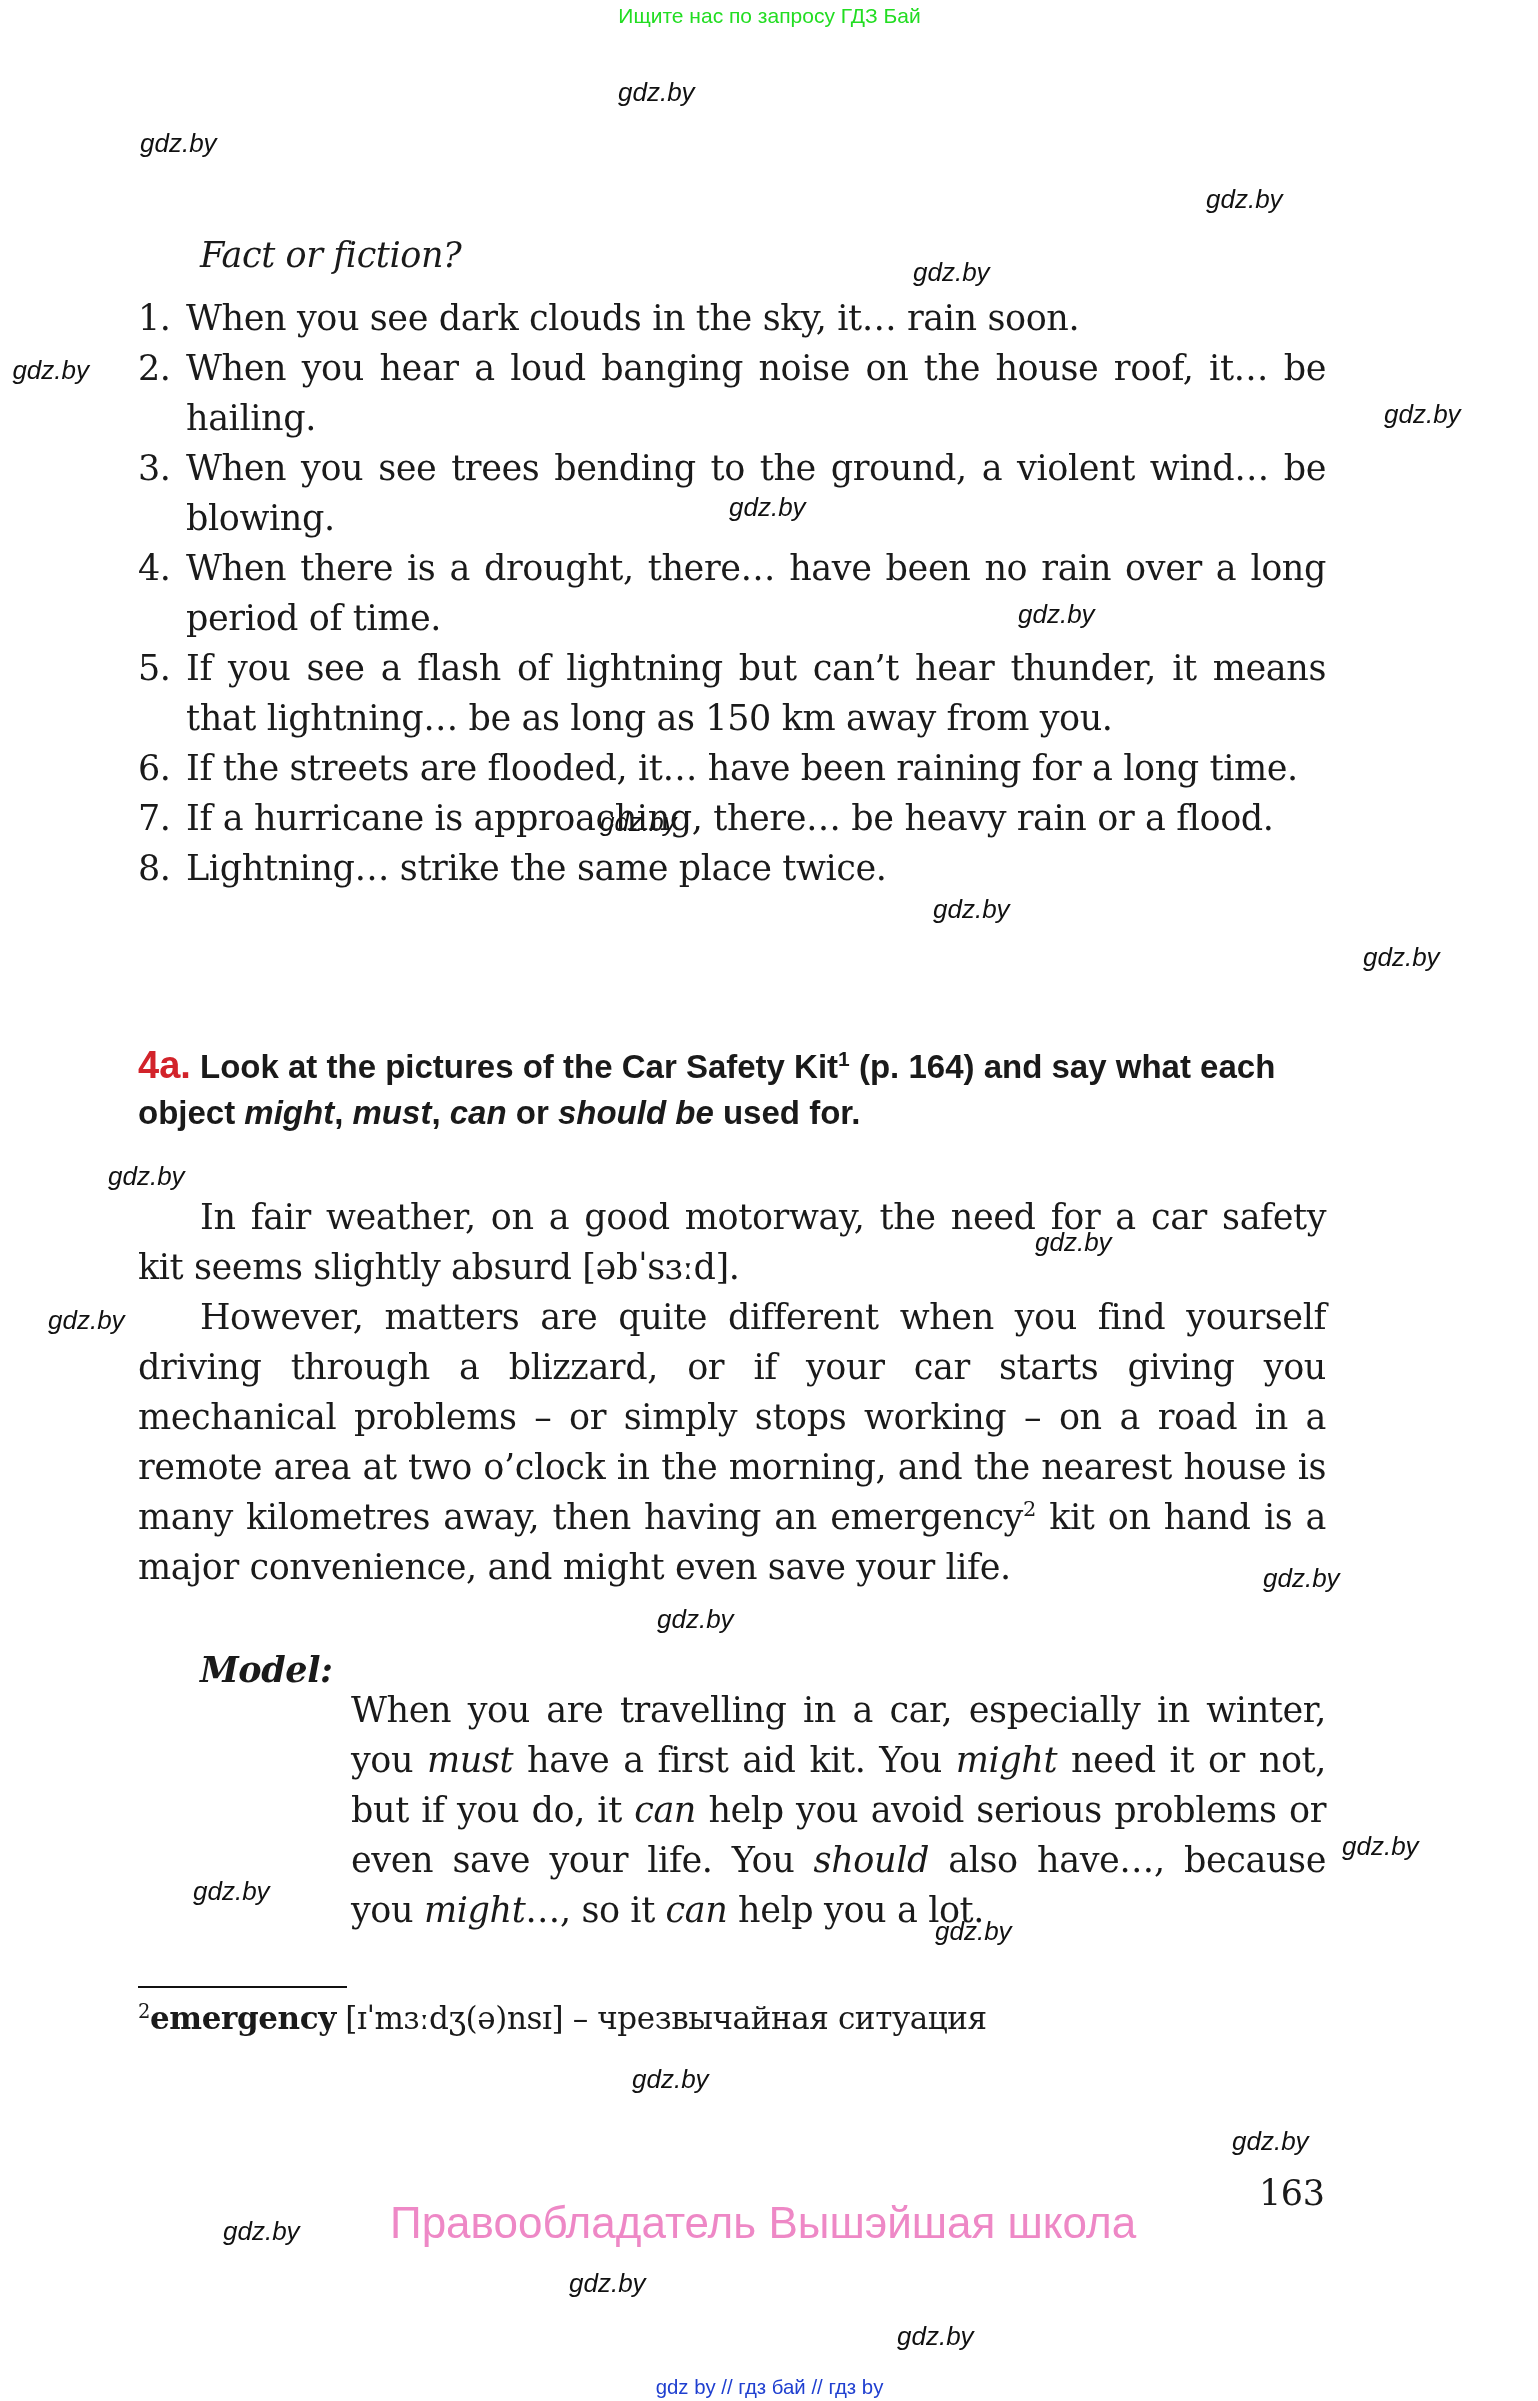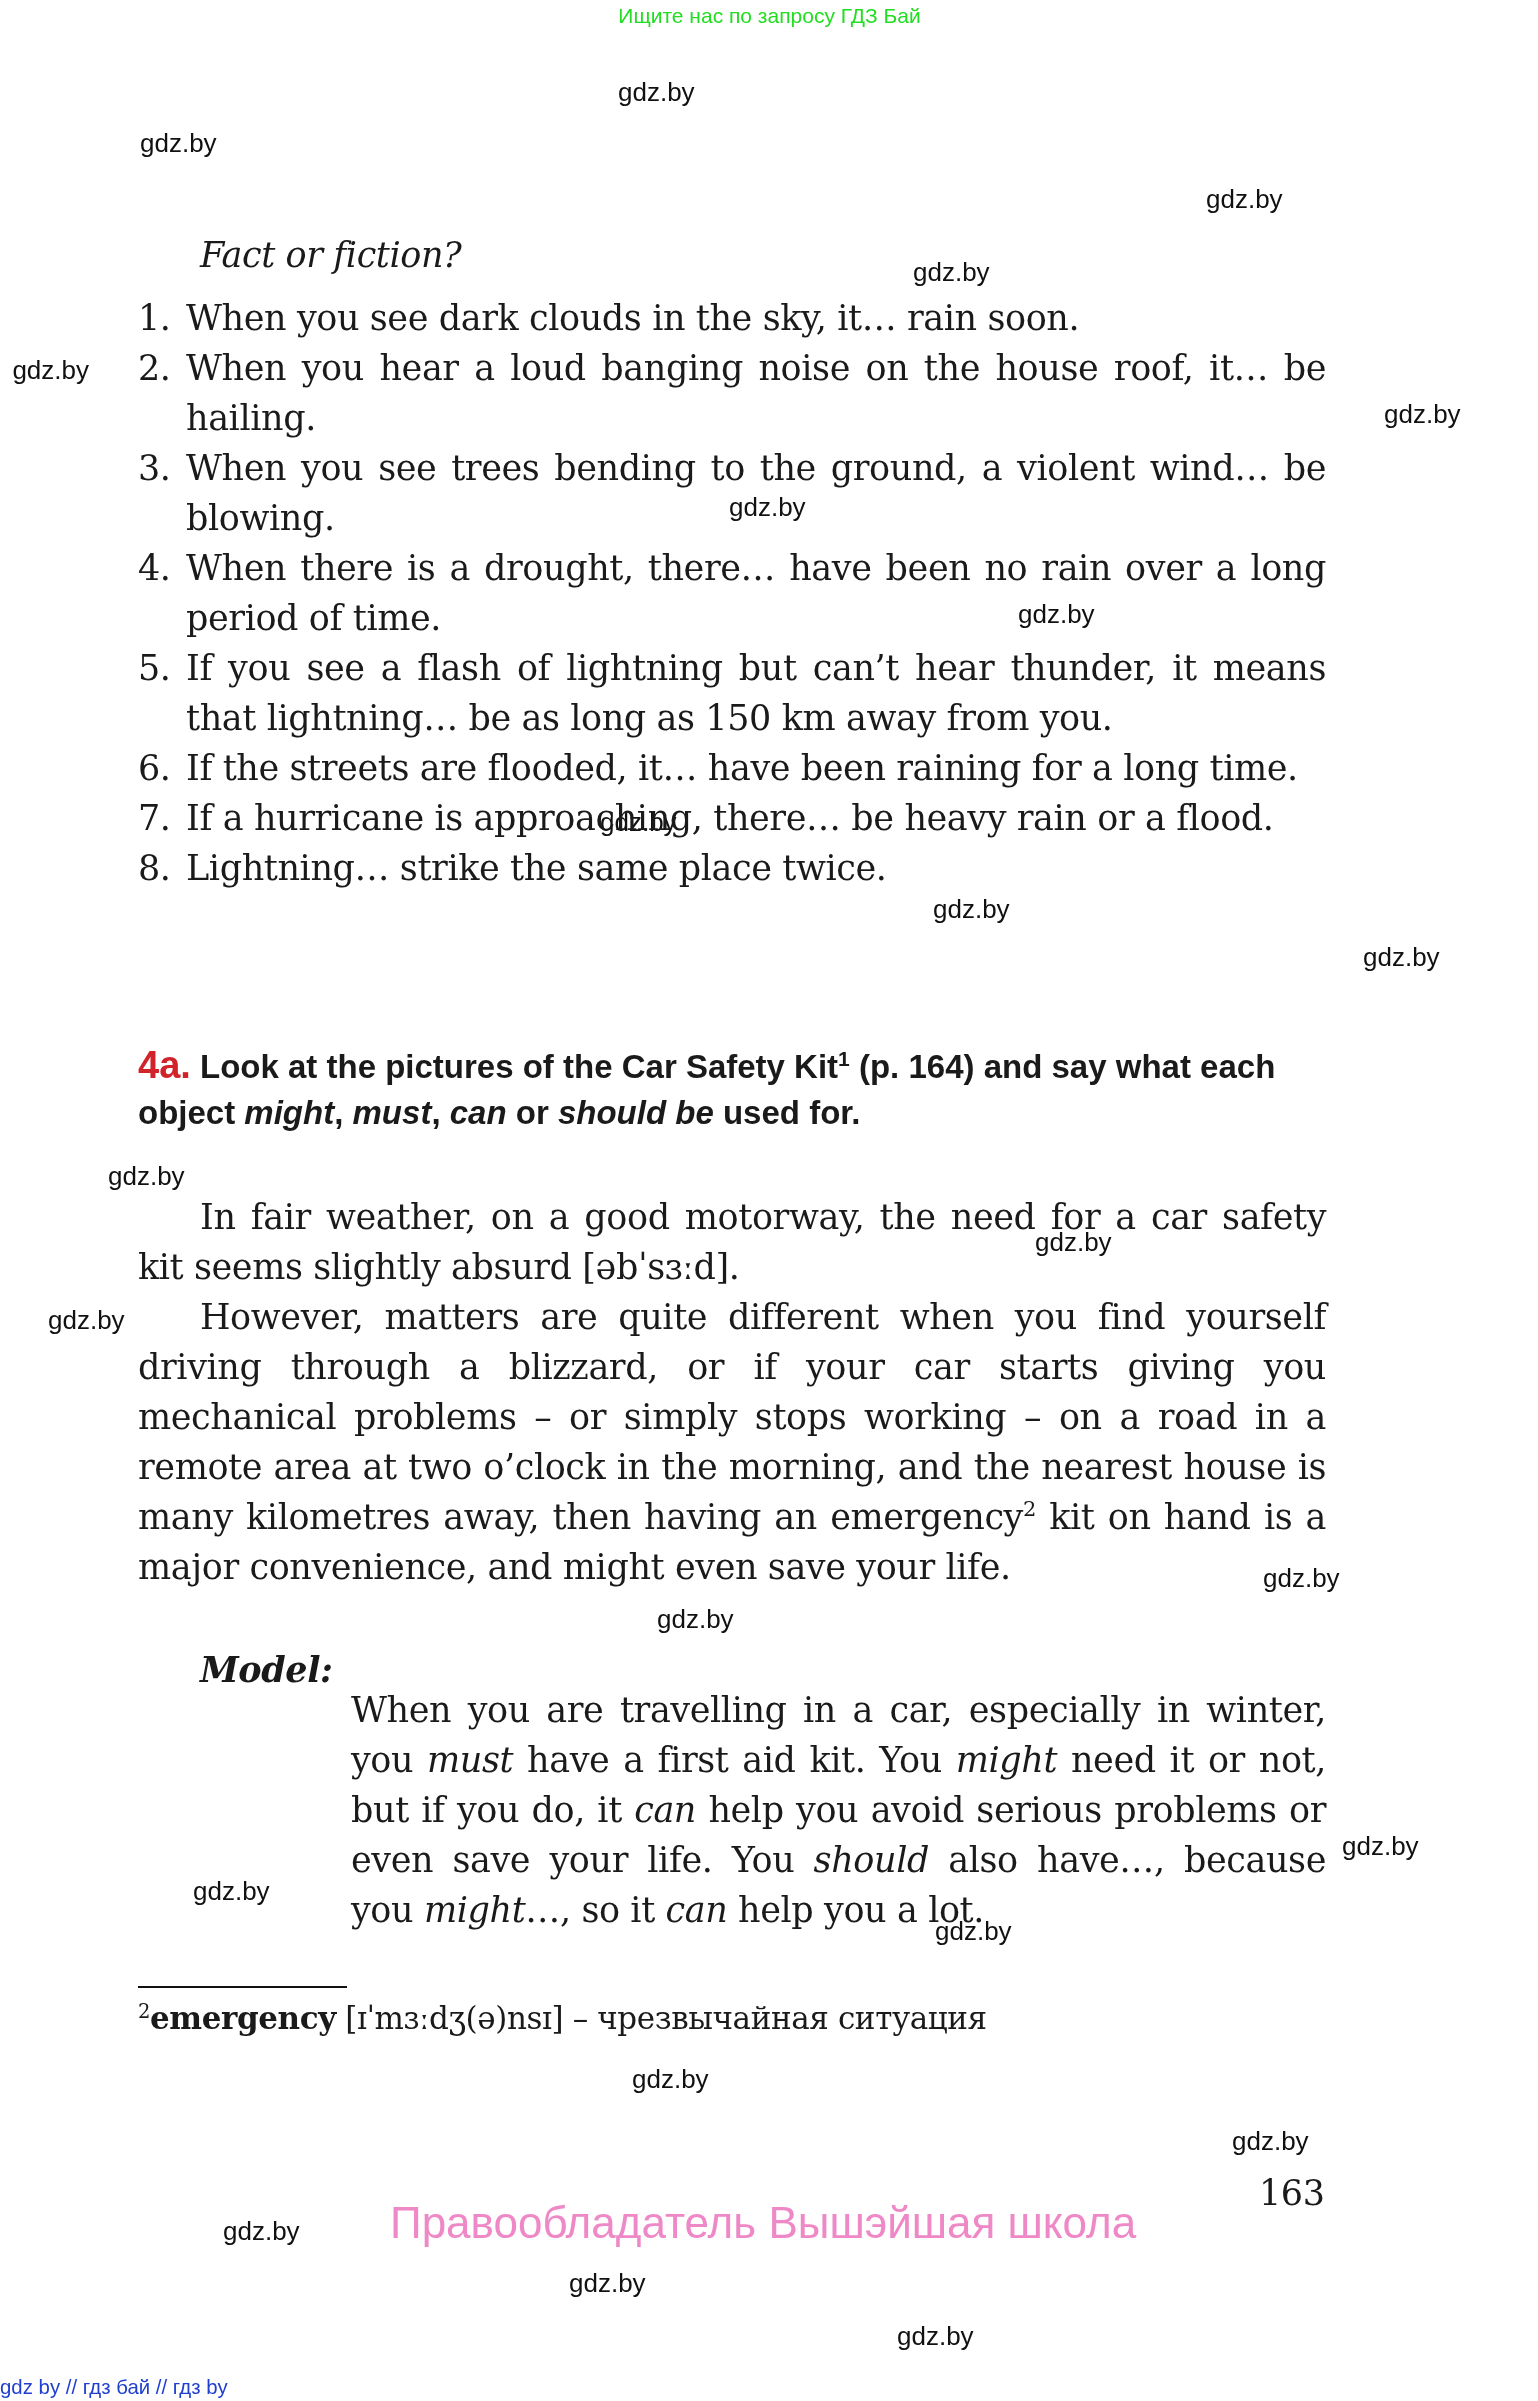--- a/index.html
+++ b/index.html
@@ -1,38 +1,38 @@
 <!DOCTYPE html>
 <html style="font-size:14px"><head>
 <meta charset="utf-8">
 <style>
   html, body { margin:0; padding:0; background:#ffffff; }
   body { width:1539px; height:2401px; position:relative; overflow:hidden; font-family:"DejaVu Serif", serif; color:#1a1a1a; }
   .abs { position:absolute; }
   .top-banner { top:3.5px; left:0; width:1539px; text-align:center; font-family:"Liberation Sans", sans-serif; font-size:21px; color:#22dd22; }
-  .wm { font-family:"Liberation Sans", sans-serif; font-size:26px; color:#111; white-space:nowrap; }
+  .wm { font-family:"Liberation Sans", sans-serif; font-size:26px; color:#111; white-space:nowrap;font-style:italic; }
   .serif { font-family:"DejaVu Serif", serif; font-size:35px; line-height:50px; letter-spacing:-0.4px; }
   .title-it { font-style:italic; }
   .list { left:138px; width:1188px; }
   .item { position:relative; padding-left:48px; text-align:justify; }
   .item .num { position:absolute; left:0; top:0; }
   .h4a { left:138px; width:1188px; font-family:"Liberation Sans", sans-serif; font-weight:bold; font-size:33px; line-height:46px; }
   .h4a .ex { color:#d2232a; font-size:38px;text-align:center; }
   .h4a sup { font-size:21px; }
   .para { left:138px; width:1188px; text-align:justify;margin-top:24px; }
   .para p { margin:0; text-indent:62px; }
   .model { left:200px; width:1126px; }
   .model .lbl { position:absolute; left:0; top:0; font-weight:bold; font-style:italic; }
   .model .body { margin-left:151px; text-align:justify;margin-top:40px; }
   .rule { left:138px; width:209px; height:1.8px; background:#111; }
   .fn { left:138px; width:1188px; font-size:31px; line-height:44px; }
   .fn sup { font-size:19.5px; }
   .pageno { left:1259px; font-size:35px;margin-top:12px; }
   .publisher { left:390px; font-family:Liberation Sans, sans-serif; font-size:44px; color:#ee88c6; white-space:nowrap; }
-  .bottom-links { top:2376px; left:0; width:1539px; text-align:left; font-family:"Liberation Sans", sans-serif; font-size:20.4px; color:#1f3fd0; }
+  .bottom-links { top:2376px; left:0; width:1539px; text-align:center; font-family:"Liberation Sans", sans-serif; font-size:20.4px; color:#1f3fd0; }
   sup { line-height:0; }
 </style>
 </head>
 <body>
 
 <div class="abs top-banner">Ищите нас по запросу ГДЗ Бай</div>
 
 <div class="abs wm" style="left:618px;top:77px">gdz.by</div>
 <div class="abs wm" style="left:140px;top:128px">gdz.by</div>
 <div class="abs wm" style="left:1206px;top:184px">gdz.by</div>

